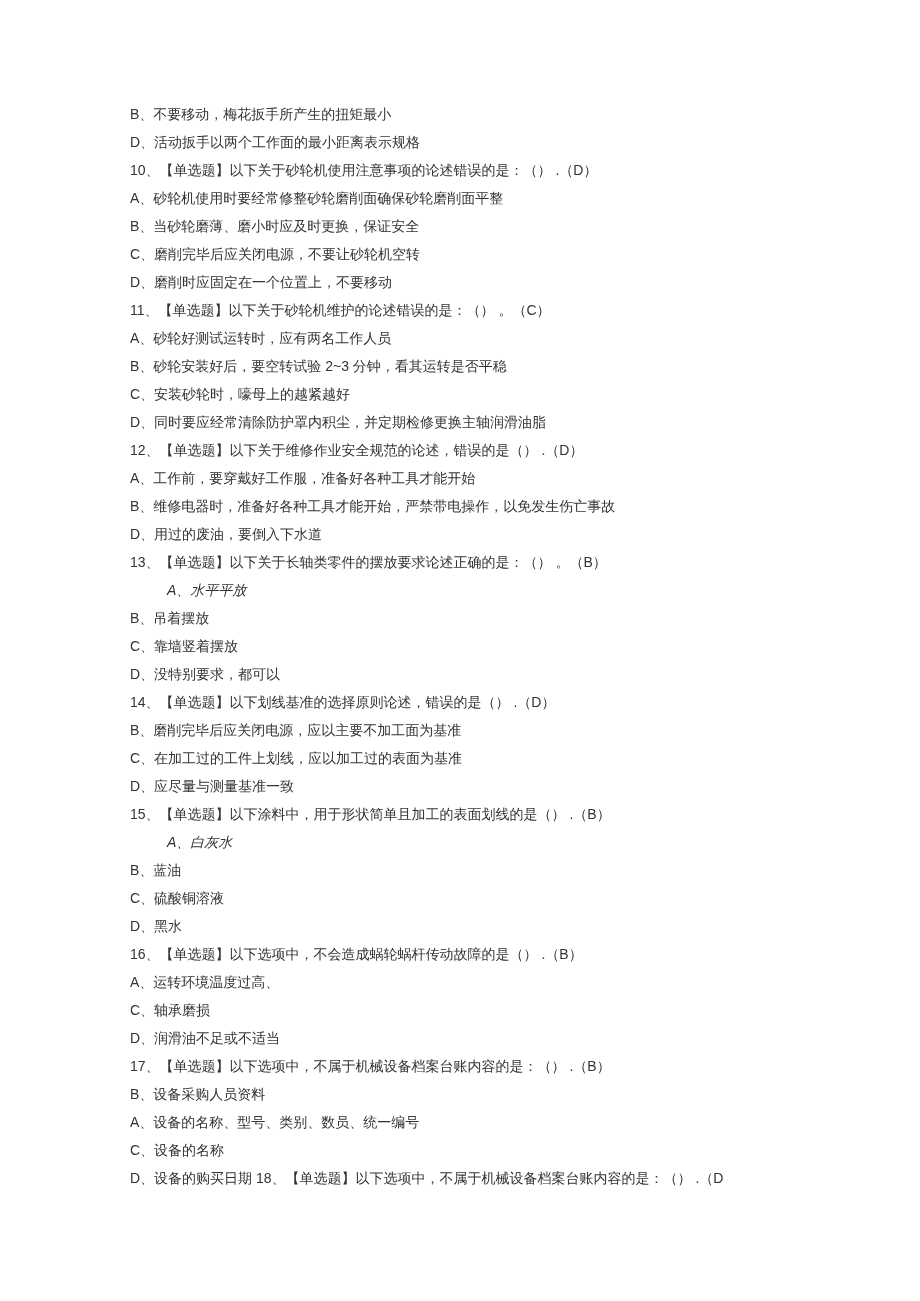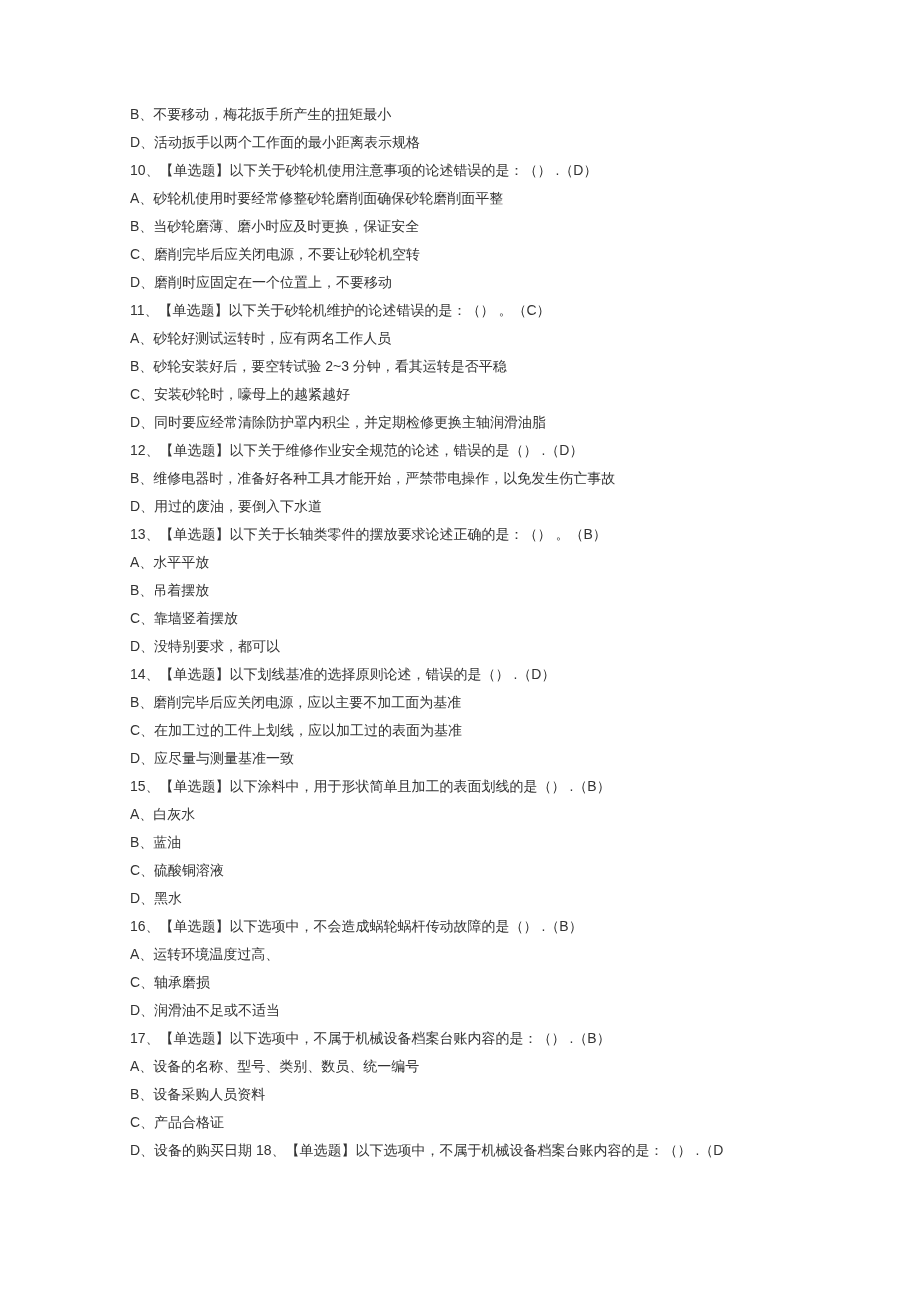--- a/index.html
+++ b/index.html
@@ -11,39 +11,42 @@
       margin: 0;
       padding: 100px 130px 60px 130px;
       width: 920px;
       box-sizing: border-box;
     }
     .line {
       display: block;
       font-style: normal;
     }
     .italic {
+      font-style: italic;
+      margin-left: 37px;
     }
   </style>
 </head>
 <body>
 
 <div id="content">
     <span class="line">B、不要移动，梅花扳手所产生的扭矩最小</span>
     <span class="line">D、活动扳手以两个工作面的最小距离表示规格</span>
     <span class="line">10、【单选题】以下关于砂轮机使用注意事项的论述错误的是：（） .（D）</span>
     <span class="line">A、砂轮机使用时要经常修整砂轮磨削面确保砂轮磨削面平整</span>
     <span class="line">B、当砂轮磨薄、磨小时应及时更换，保证安全</span>
     <span class="line">C、磨削完毕后应关闭电源，不要让砂轮机空转</span>
     <span class="line">D、磨削时应固定在一个位置上，不要移动</span>
     <span class="line">11、【单选题】以下关于砂轮机维护的论述错误的是：（） 。（C）</span>
     <span class="line">A、砂轮好测试运转时，应有两名工作人员</span>
     <span class="line">B、砂轮安装好后，要空转试验 2~3 分钟，看其运转是否平稳</span>
     <span class="line">C、安装砂轮时，嚎母上的越紧越好</span>
     <span class="line">D、同时要应经常清除防护罩内积尘，并定期检修更换主轴润滑油脂</span>
     <span class="line">12、【单选题】以下关于维修作业安全规范的论述，错误的是（） .（D）</span>
+    <span class="line">A、工作前，要穿戴好工作服，准备好各种工具才能开始</span>
     <span class="line">B、维修电器时，准备好各种工具才能开始，严禁带电操作，以免发生伤亡事故</span>
     <span class="line">D、用过的废油，要倒入下水道</span>
     <span class="line">13、【单选题】以下关于长轴类零件的摆放要求论述正确的是：（） 。（B）</span>
     <span class="line italic">A、水平平放</span>
     <span class="line">B、吊着摆放</span>
     <span class="line">C、靠墙竖着摆放</span>
     <span class="line">D、没特别要求，都可以</span>
     <span class="line">14、【单选题】以下划线基准的选择原则论述，错误的是（） .（D）</span>
     <span class="line">B、磨削完毕后应关闭电源，应以主要不加工面为基准</span>
     <span class="line">C、在加工过的工件上划线，应以加工过的表面为基准</span>
@@ -51,17 +54,17 @@
     <span class="line">15、【单选题】以下涂料中，用于形状简单且加工的表面划线的是（） .（B）</span>
     <span class="line italic">A、白灰水</span>
     <span class="line">B、蓝油</span>
     <span class="line">C、硫酸铜溶液</span>
     <span class="line">D、黑水</span>
     <span class="line">16、【单选题】以下选项中，不会造成蜗轮蜗杆传动故障的是（） .（B）</span>
     <span class="line">A、运转环境温度过高、</span>
     <span class="line">C、轴承磨损</span>
     <span class="line">D、润滑油不足或不适当</span>
     <span class="line">17、【单选题】以下选项中，不属于机械设备档案台账内容的是：（） .（B）</span>
+    <span class="line">B、设备采购人员资料</span>
     <span class="line">A、设备的名称、型号、类别、数员、统一编号</span>
-    <span class="line">B、设备采购人员资料</span>
-    <span class="line">C、产品合格证</span>
+    <span class="line">C、设备的名称</span>
     <span class="line">D、设备的购买日期 18、【单选题】以下选项中，不属于机械设备档案台账内容的是：（） .（D</span>
   </div>
 
 </body></html>

